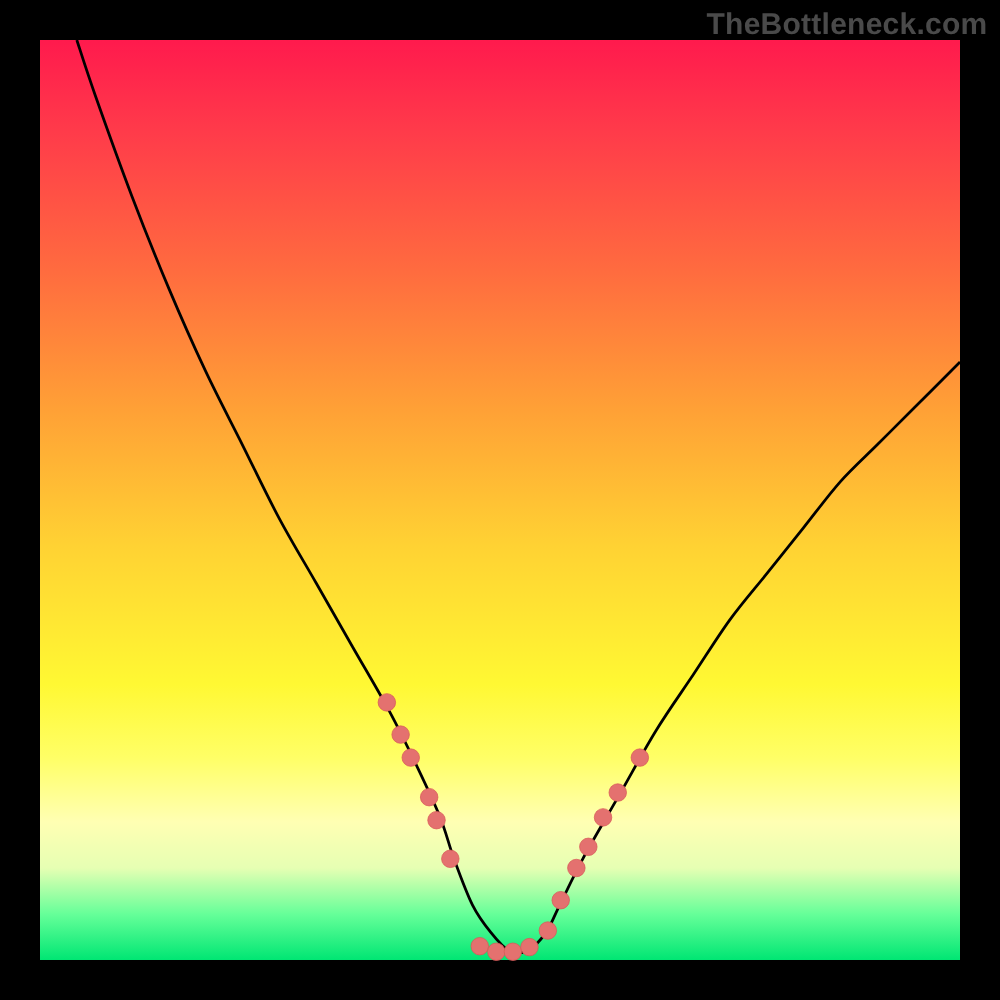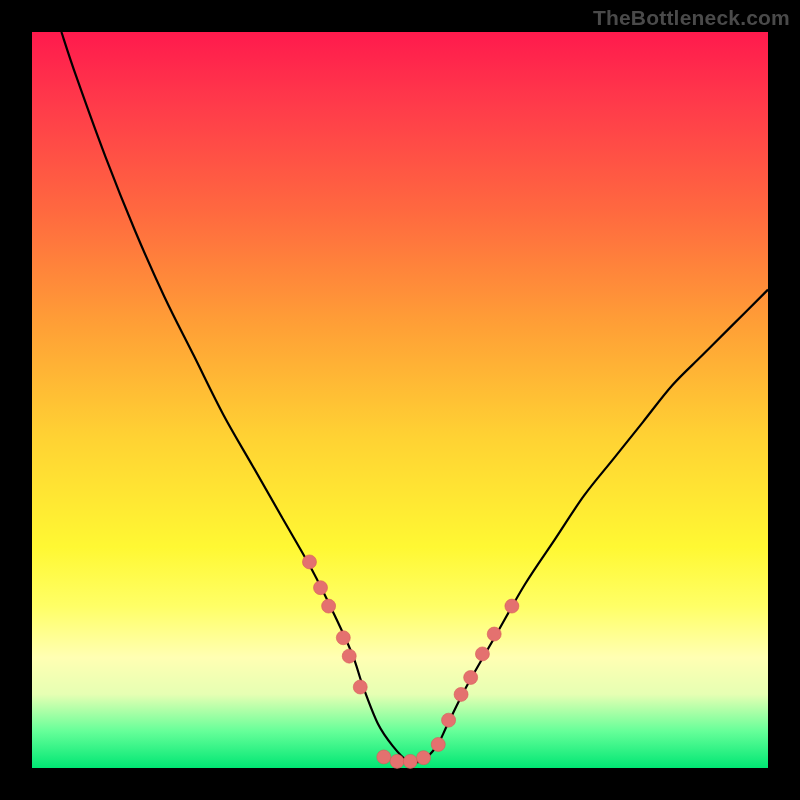--- a/index.html
+++ b/index.html
@@ -27,21 +27,21 @@
       #ffffb3 85%,
       #e6ffb3 90%,
       #66ff99 95%,
       #00e673 100%);
   }
   .watermark {
     position: absolute;
     top: 6px;
     right: 10px;
     font-family: Arial, Helvetica, sans-serif;
-    font-size: 21px;
+    font-size: 24px;
     font-weight: 600;
     color: #4a4a4a;
     letter-spacing: 0.2px;
   }
   svg.plot {
     position: absolute;
     left: 0;
     top: 0;
     width: 736px;
     height: 736px;

